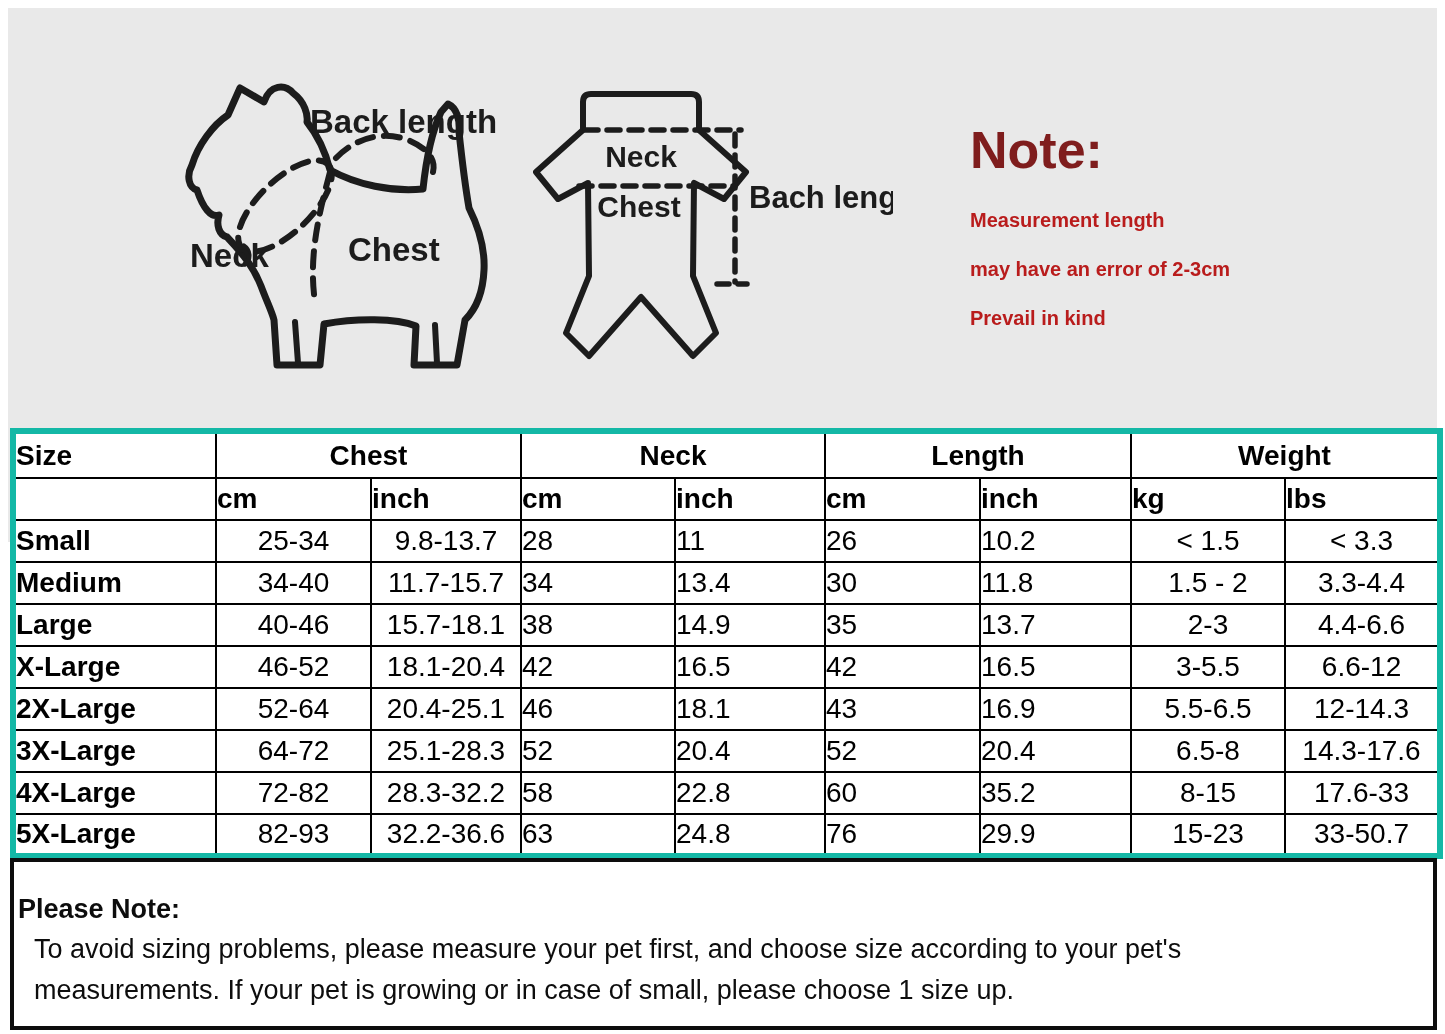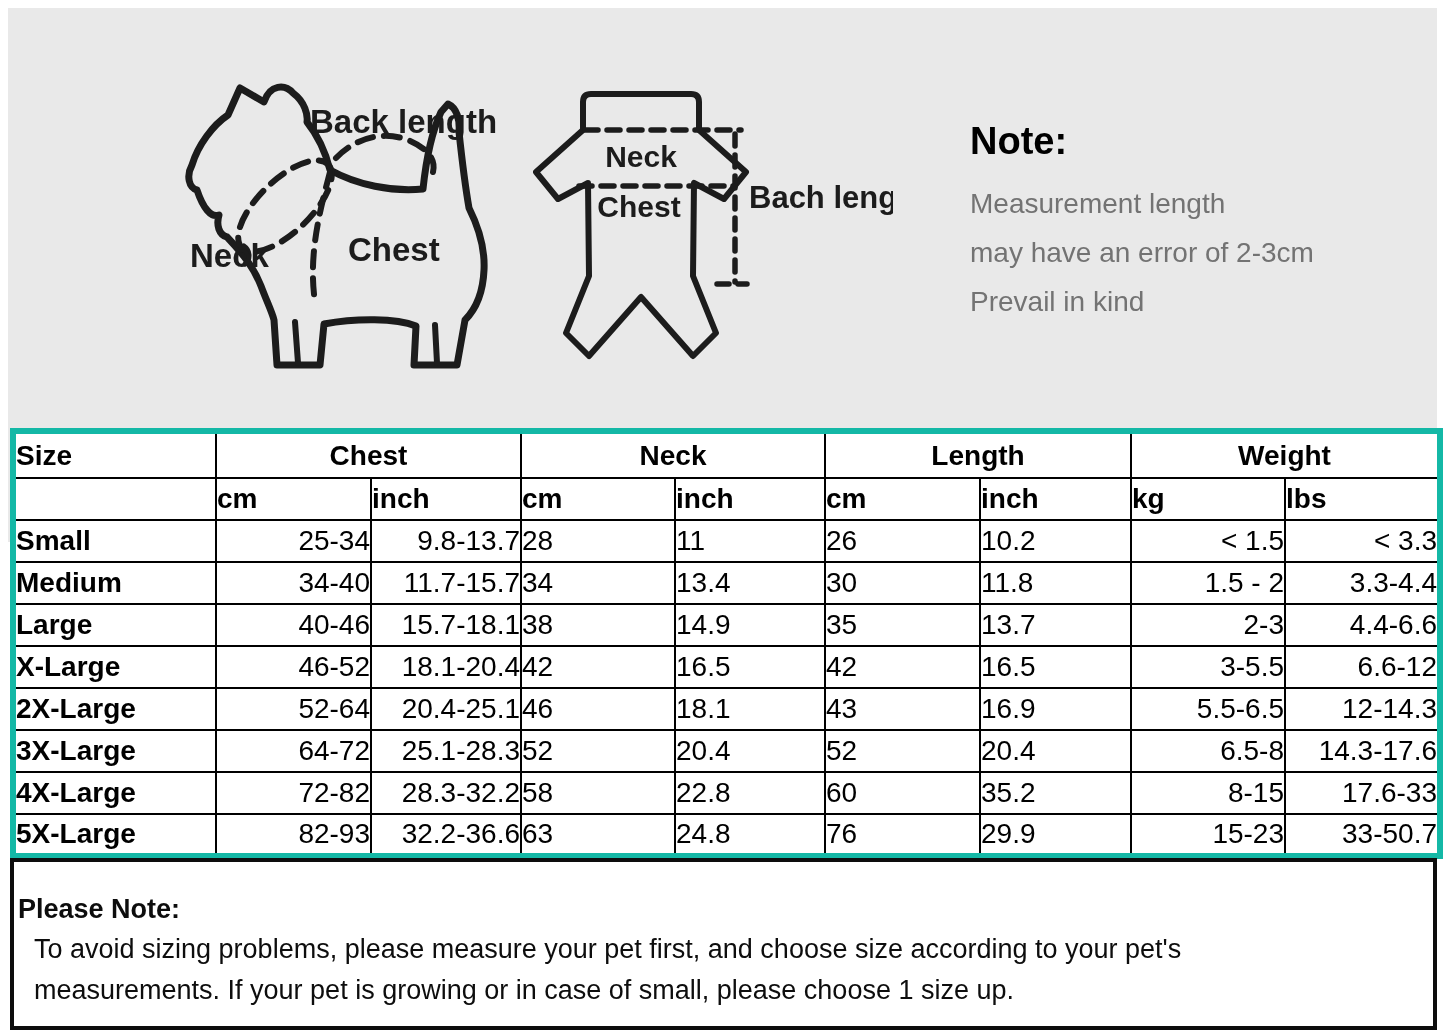--- a/index.html
+++ b/index.html
@@ -3,35 +3,35 @@
 <meta charset="utf-8">
 <style>
   html,body{margin:0;padding:0;background:#ffffff;}
   .page{position:relative;width:1445px;height:1034px;background:#ffffff;overflow:hidden;
         font-family:"Liberation Sans",sans-serif;color:#111;}
   
   .panel{position:absolute;left:8px;top:8px;width:1429px;height:534px;background:#e9e9e9;}
   .dog-svg{position:absolute;left:150px;top:52px;}
   .garment-svg{position:absolute;left:525px;top:78px;}
   .note{position:absolute;left:962px;top:112px;width:430px;}
-  .note-title{font-size:38px;font-weight:bold;color:#000000;letter-spacing:0px;}
-  .note-lines{margin-top:16px;font-size:28px;font-weight:400;line-height:49px;color:#737373;}
+  .note-title{font-size:52px;font-weight:bold;color:#7f1d1d;letter-spacing:0px;}
+  .note-lines{margin-top:16px;font-size:20px;font-weight:700;line-height:49px;color:#b91c1c;}
   
   table.size-table{position:absolute;left:10px;top:428px;width:1427px;
       border-collapse:collapse;table-layout:fixed;background:#fff;border:6px solid #14b8a6;}
   table.size-table td{border:2px solid #000;font-size:28px;color:#000;
       overflow:hidden;white-space:nowrap;padding:0;}
   td.gs{border-left-width:4px;}
   tr.hrow1{height:47px;}
   tr.hrow2{height:42px;}
   tr.drow{height:42px;}
   .red{color:#ee1111;font-weight:bold;}
   .grp{text-align:center;font-weight:bold;}
   .unit{font-weight:bold;text-align:left;padding-left:6px;}
-  .al{text-align:right;padding-left:6px;}
+  .al{text-align:center;padding-left:6px;}
   .ar{text-align:left;padding-right:8px;}
   .sizecell{padding-left:6px;}
   
   .footer-box{position:absolute;left:10px;top:858px;width:1419px;height:164px;
       border:4px solid #0d0d0d;background:#fff;}
   .footer-title{margin:32px 0 4px 4px;font-size:27px;font-weight:bold;color:#0d0d0d;}
   .footer-line{margin-left:20px;font-size:27px;line-height:41px;color:#0d0d0d;}
   svg text{font-family:"Liberation Sans",sans-serif;font-weight:bold;fill:#1c1c1c;}
 </style>
 </head>

